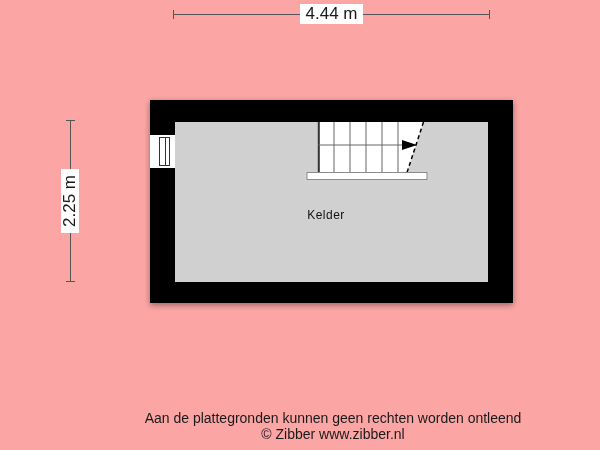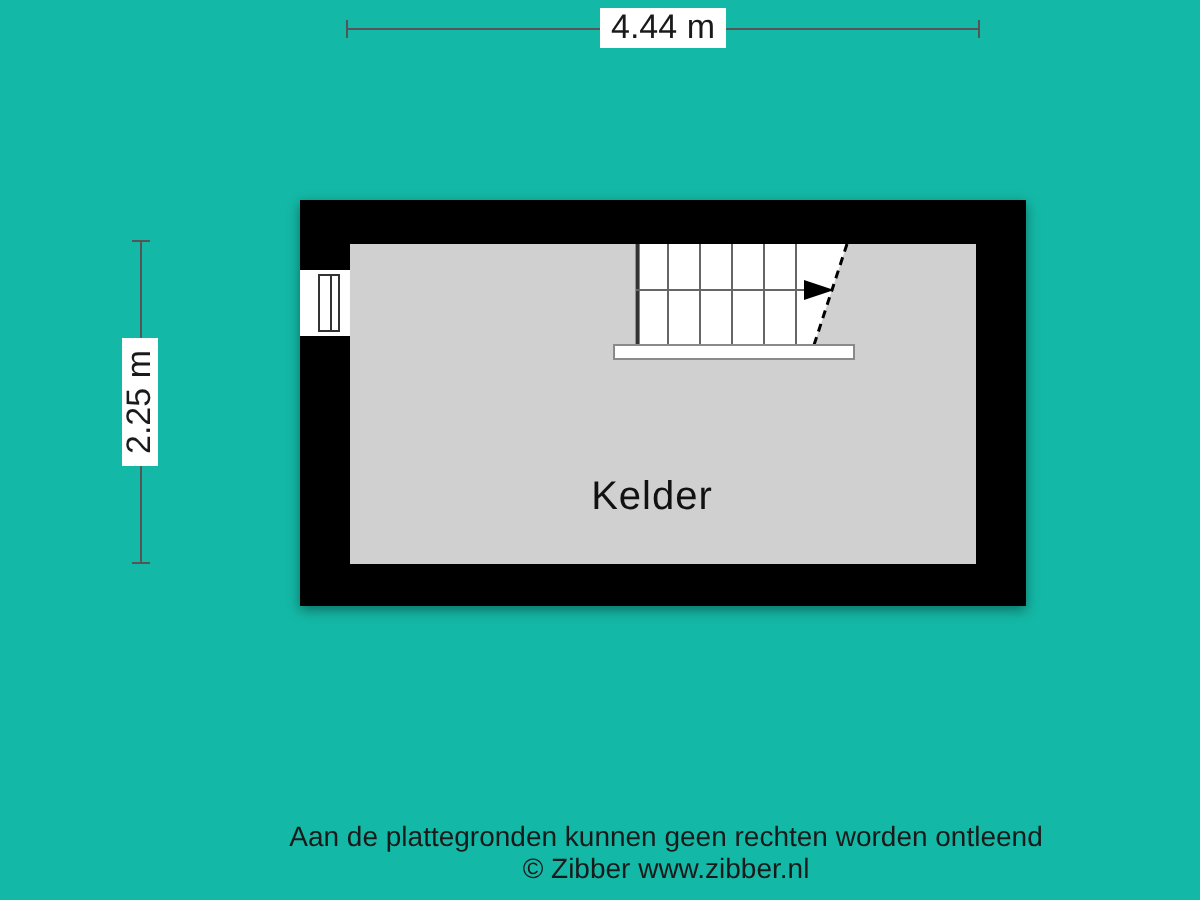--- a/index.html
+++ b/index.html
@@ -8,21 +8,21 @@
     --dimension-line: #555555;
     --text: #1a1a1a;
     --stair-fill: #ffffff;
   }
   * { box-sizing: border-box; }
   body { margin: 0; background: #ffffff; }
   .canvas {
     position: relative;
     width: 600px;
     height: 450px;
-    background: #14b8a6;
+    background: #fca5a5;
     overflow: hidden;
     font-family: "Liberation Sans", sans-serif;
     color: var(--text);
   }
 
   
   .dim-h { position: absolute; left: 173px; top: 4px; width: 317px; height: 20px; }
   .dim-h .line { position: absolute; left: 0; right: 0; top: 10px; height: 1px; background: var(--dimension-line); }
   .dim-h .tick { position: absolute; top: 6px; width: 1px; height: 9px; background: var(--dimension-line); }
   .dim-h .tick.start { left: 0; }
@@ -73,22 +73,22 @@
   }
   .stairs .flight { fill: var(--stair-fill); }
   .stairs .tread { stroke: #666666; stroke-width: 1; }
   .stairs .edge { stroke: #333333; stroke-width: 2; }
   .stairs .mid { stroke: #666666; stroke-width: 1; }
   .stairs .cut { stroke: #000000; stroke-width: 1.5; stroke-dasharray: 4 3; }
   .stairs .arrow { fill: #000000; }
   .stairs .step-bar { fill: #ffffff; stroke: #8a8a8a; stroke-width: 1; }
 
   .room-label {
-    position: absolute; left: 326px; top: 249px; transform: translate(-50%,-50%);
-    font-size: 20px; letter-spacing: 0.5px; color: #111111; z-index: 1;
+    position: absolute; left: 326px; top: 215px; transform: translate(-50%,-50%);
+    font-size: 12px; letter-spacing: 0.5px; color: #111111; z-index: 1;
   }
 
   
   .footer { position: absolute; top: 410px; left: 33px; right: -33px; text-align: center; }
   .footer div { font-size: 14px; line-height: 16px; color: var(--text); }
 </style>
 </head>
 <body>
 
 <div class="canvas">

